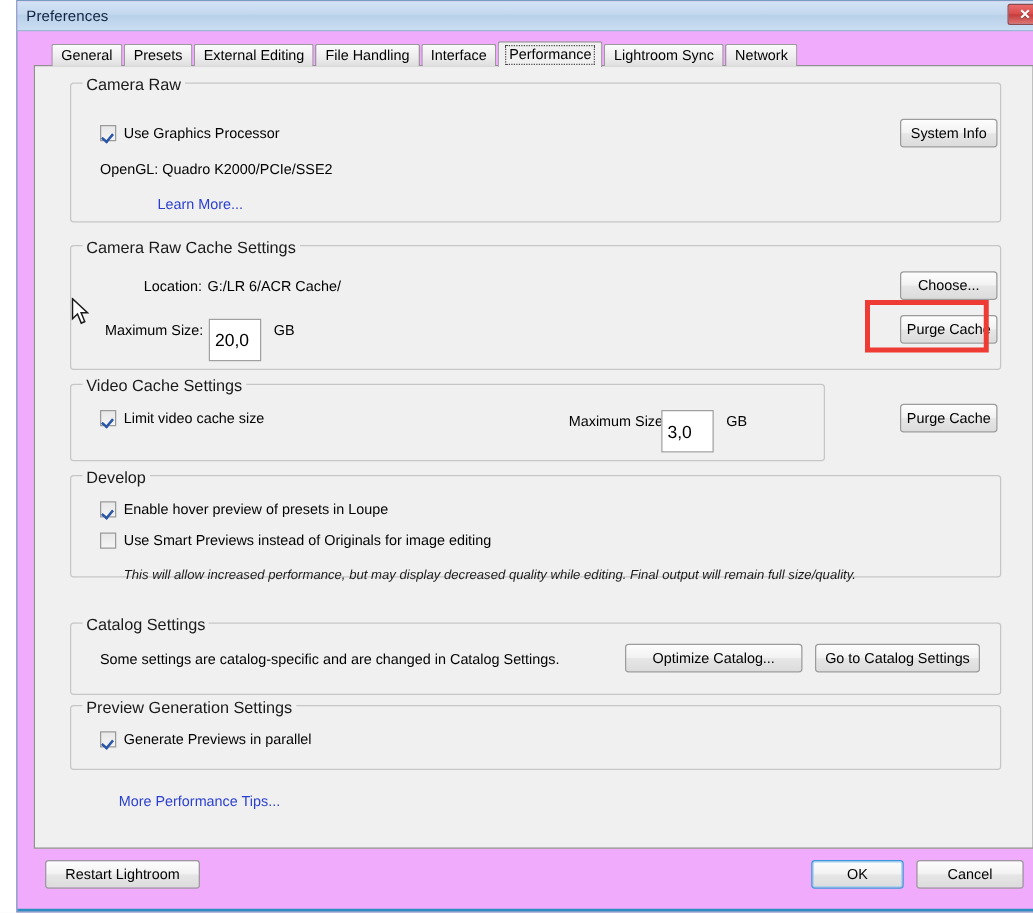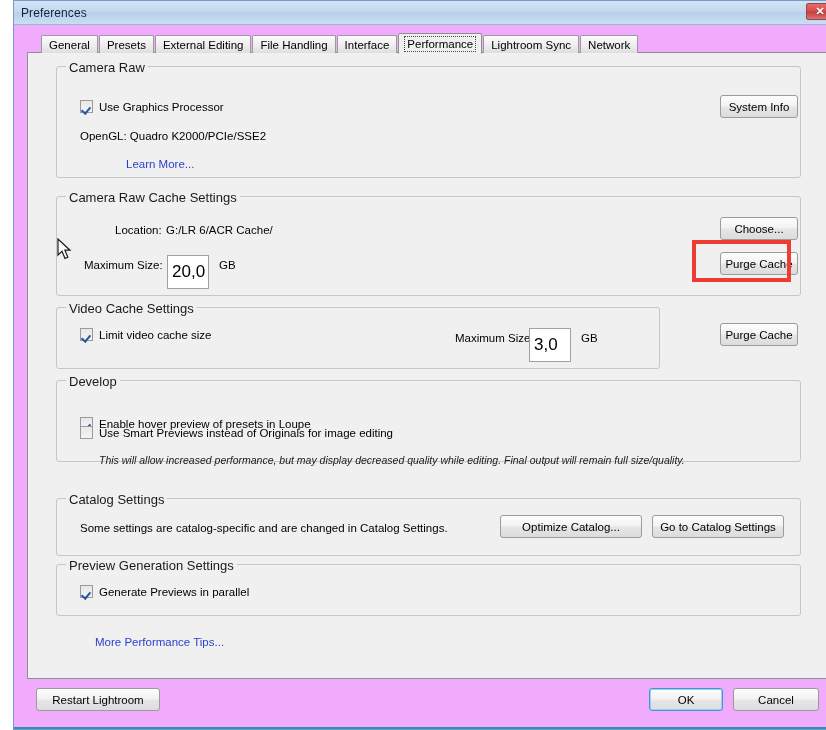--- a/index.html
+++ b/index.html
@@ -199,21 +199,21 @@
   .btn.focus {
     border: 1px solid #3c98d8;
     box-shadow: 0 0 0 1px #9cd0ee inset;
   }
   .txtfield {
     position: absolute;
     box-sizing: border-box;
     height: 18px;
     border: 1px solid #a0a0a0;
     background: #ffffff;
-    font-size: 17px;
+    font-size: 14px;
     color: #000;
     padding: 16px 4px;
     display: flex;
     align-items: center;
     font-family: "Liberation Sans", sans-serif;
   }
   
   .annot-box {
     position: absolute;
     box-sizing: border-box;
@@ -316,21 +316,21 @@
       <div class="static-text" style="left:398px; top:24px;">Maximum Size:</div>
       <div class="txtfield" style="left:472px; top:20px; width:42px;">3,0</div>
       <div class="static-text" style="left:524px; top:24px;">GB</div>
 
       <div class="btn" style="left:663px; top:15px; width:78px;">Purge Cache</div>
     </div>
 
     <div class="group" style="left:28px; top:327px; width:745px; height:82px;">
       <span class="group-legend">Develop</span>
 
-      <div class="chk-row" style="left:23px; top:36px;">
+      <div class="chk-row" style="left:23px; top:20px;">
         <span class="chk checked"></span>
         <span class="chk-label">Enable hover preview of presets in Loupe</span>
       </div>
 
       <div class="chk-row" style="left:23px; top:45px;">
         <span class="chk"></span>
         <span class="chk-label">Use Smart Previews instead of Originals for image editing</span>
       </div>
 
       <div class="hint-text" style="left:42px; top:73px;">This will allow increased performance, but may display decreased quality while editing. Final output will remain full size/quality.</div>

